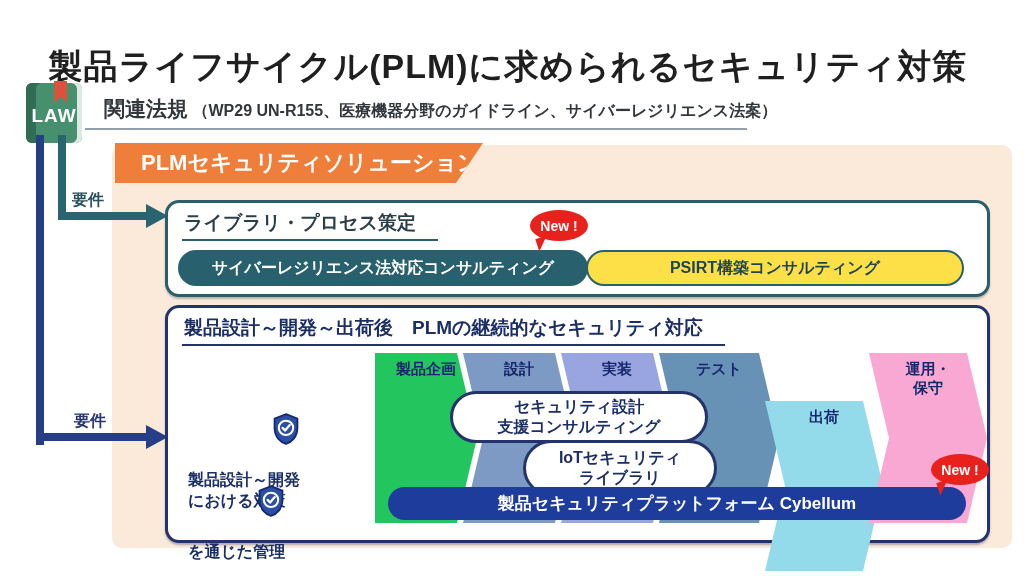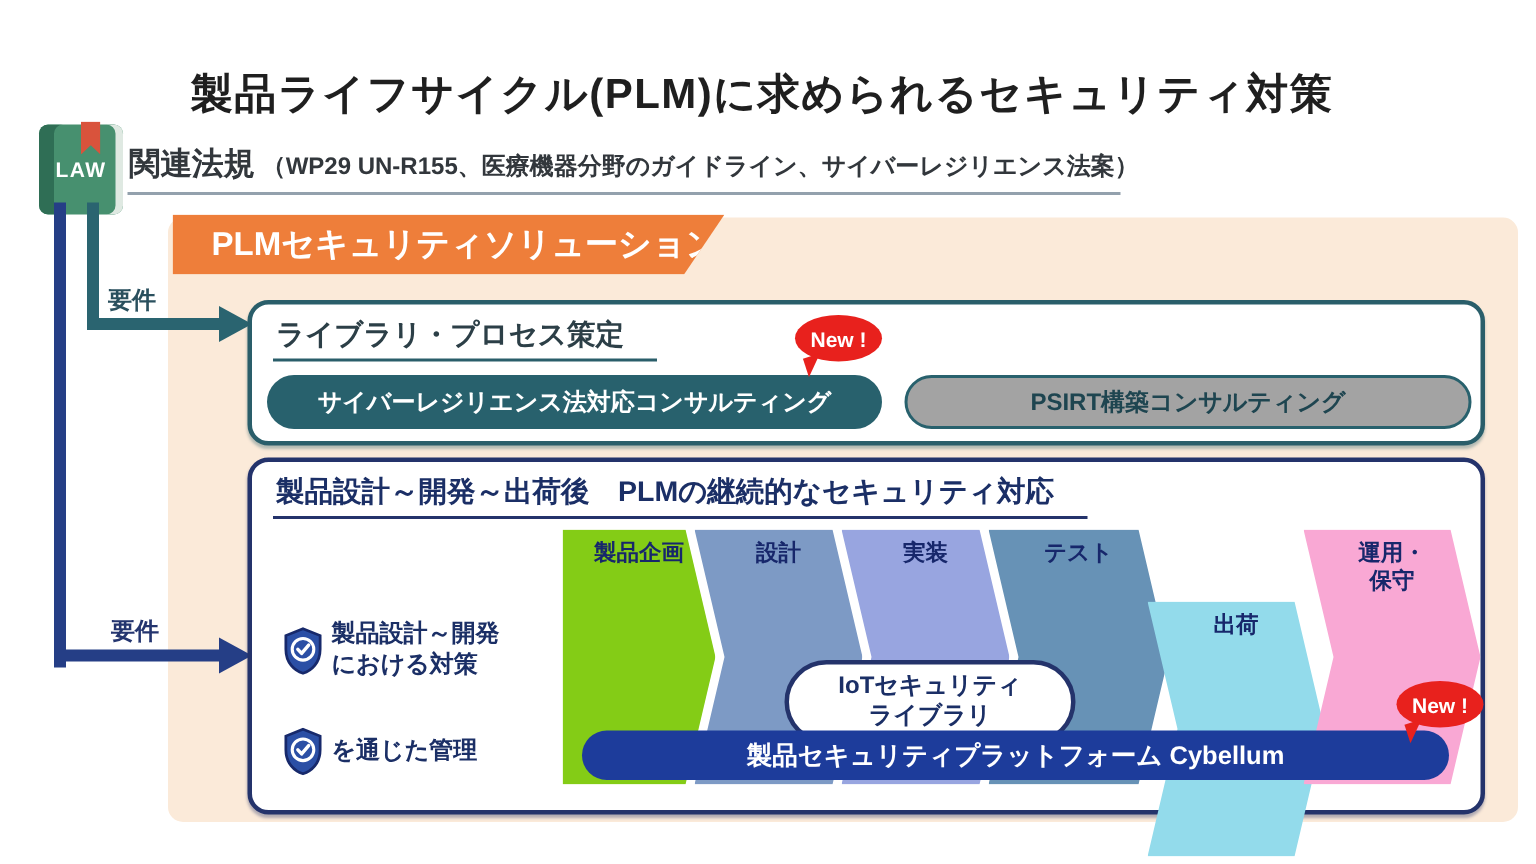--- a/index.html
+++ b/index.html
@@ -1,32 +1,32 @@
 <!DOCTYPE html>
 <html><head>
 <meta charset="utf-8">
 <style>
   html,body{margin:0;padding:0;background:#fff;}
   body{font-family:"Liberation Sans","DejaVu Sans",sans-serif;}
   #stage{position:relative;width:1024px;height:576px;background:#fff;overflow:hidden;}
 
   
   .page-title{position:absolute;top:44px;left:0;width:1016px;text-align:center;
-    font-size:28px;font-weight:bold;color:#1f1f1f;letter-spacing:1px;}
+    font-size:34px;font-weight:bold;color:#1f1f1f;letter-spacing:1px;}
 
   
   .book{position:absolute;left:26px;top:83px;width:56px;height:60px;background:#47906f;
     border-radius:6px;box-shadow:inset -5px 0 0 #dfe9e2, inset 10px 0 0 #2f6e55;}
   .book .ribbon{position:absolute;left:28px;top:-2px;width:13px;height:22px;background:#d9533c;
     clip-path:polygon(0 0,100% 0,100% 100%,50% 72%,0 100%);}
   .book .law{position:absolute;left:0;top:22px;width:100%;text-align:center;color:#fff;
-    font-size:14px;font-weight:bold;letter-spacing:1px;}
+    font-size:19px;font-weight:bold;letter-spacing:1px;}
 
   
-  .law-row{position:absolute;left:86px;top:95px;white-space:nowrap;color:#32373c;}
+  .law-row{position:absolute;left:104px;top:95px;white-space:nowrap;color:#32373c;}
   .law-row .head{font-size:21px;font-weight:bold;}
   .law-row .detail{font-size:16px;font-weight:bold;}
   .law-underline{position:absolute;left:85px;top:128px;width:662px;height:2px;background:#93a1ad;}
 
   
   .peach{position:absolute;left:112px;top:145px;width:900px;height:403px;background:#fbead9;border-radius:10px;}
 
   
   .banner{position:absolute;left:115px;top:143px;width:368px;height:40px;background:#ee7e3a;
     clip-path:polygon(0 0,100% 0,calc(100% - 27px) 100%,0 100%);
@@ -50,32 +50,32 @@
   .box-plm{top:305px;height:238px;border:3px solid #24336b;box-shadow:0 2px 2px rgba(36,51,107,.35);}
   .sec-title{position:absolute;left:14px;top:7px;font-size:19px;font-weight:bold;
     display:inline-block;padding:0 22px 3px 2px;}
   .box-org .sec-title{color:#2c3f47;border-bottom:2.5px solid #2a5e6a;}
   .box-plm .sec-title{color:#1b2f66;border-bottom:2.5px solid #24336b;}
 
   
   .pill{position:absolute;top:47px;height:36px;border-radius:19px;font-size:16px;font-weight:bold;
     display:flex;align-items:center;justify-content:center;box-sizing:border-box;text-align:right;}
   .pill-filled{left:10px;width:410px;background:#28616d;color:#fff;}
-  .pill-outline{left:435px;width:378px;background:#a3a3a3;border:2.5px solid #28616d;color:#1e4550;}
+  .pill-outline{left:418px;width:378px;background:#fde047;border:2.5px solid #28616d;color:#1e4550;}
 
   
   .new-badge{position:absolute;width:58px;height:31px;background:#e8211d;border-radius:50%;
     color:#fff;font-size:14px;font-weight:bold;display:flex;align-items:center;justify-content:center;z-index:6;}
   .new-badge::after{content:"";position:absolute;left:7px;bottom:-9px;width:0;height:0;
     border-top:13px solid #e8211d;border-right:12px solid transparent;transform:rotate(-18deg);}
   .badge-org{left:362px;top:7px;}
   .badge-plm{left:763px;top:146px;}
 
   
-  .side-item{position:absolute;left:20px;display:flex;align-items:center;gap:5px;}
+  .side-item{position:absolute;left:20px;display:flex;align-items:flex-end;gap:24px;flex-direction:column;}
   .side-item .txt{font-size:16px;font-weight:bold;color:#1b2f66;line-height:21px;}
   .shield{width:28px;height:32px;flex:0 0 auto;margin-top:1px;}
 
   
   .flow{position:absolute;left:207px;top:45px;width:613px;height:170px;display:flex;}
   .chev{height:170px;position:relative;
     clip-path:polygon(20px 50%,0 0,calc(100% - 20px) 0,100% 50%,calc(100% - 20px) 100%,0 100%);}
   .chev.first{clip-path:polygon(0 0,calc(100% - 20px) 0,100% 50%,calc(100% - 20px) 100%,0 100%);}
   .chev + .chev{margin-left:-14px;}
   .chev .lbl{position:absolute;top:6px;left:0;width:100%;text-align:center;
@@ -152,40 +152,44 @@
         <path d="M12 1 L22 5 V13 C22 21 17 25.5 12 27 C7 25.5 2 21 2 13 V5 Z" fill="#2b4fa5" stroke="#17296b" stroke-width="1.6"></path>
         <circle cx="12" cy="13" r="6.3" fill="none" stroke="#fff" stroke-width="1.8"></circle>
         <path d="M9 13 l2.2 2.4 L15.3 10.6" fill="none" stroke="#fff" stroke-width="2" stroke-linecap="round" stroke-linejoin="round"></path>
       </svg>
       <div class="txt">
         <div>を通じた管理</div>
       </div>
     </div>
 
     <div class="flow">
-      <div class="chev first c1" style="background: #84cc16;">
+      <div class="chev first c1" style="background: #22c55e;">
         <div class="lbl"><span>製品企画</span><br><span></span></div>
       </div>
       <div class="chev c2" style="background: rgb(125, 154, 197);">
         <div class="lbl"><span>設計</span><br><span></span></div>
       </div>
       <div class="chev c3" style="background: rgb(152, 165, 224);">
         <div class="lbl"><span>実装</span><br><span></span></div>
       </div>
       <div class="chev c4" style="background: rgb(103, 146, 182);">
         <div class="lbl"><span>テスト</span><br><span></span></div>
       </div>
       <div class="chev c5" style="background: rgb(147, 219, 235); margin-top: 48px;">
         <div class="lbl"><span>出荷</span><br><span></span></div>
       </div>
       <div class="chev c6" style="background: #f9a8d4;">
         <div class="lbl"><span>運用・</span><br><span>保守</span></div>
       </div>
     </div>
 
+    <div class="flow-pill fp1">
+      <div>セキュリティ設計</div>
+      <div>支援コンサルティング</div>
+    </div>
     <div class="flow-pill fp2">
       <div>IoTセキュリティ</div>
       <div>ライブラリ</div>
     </div>
 
     <div class="platform">製品セキュリティプラットフォーム Cybellum</div>
     <div class="new-badge badge-plm">New !</div>
   </div>
 
 </div>

